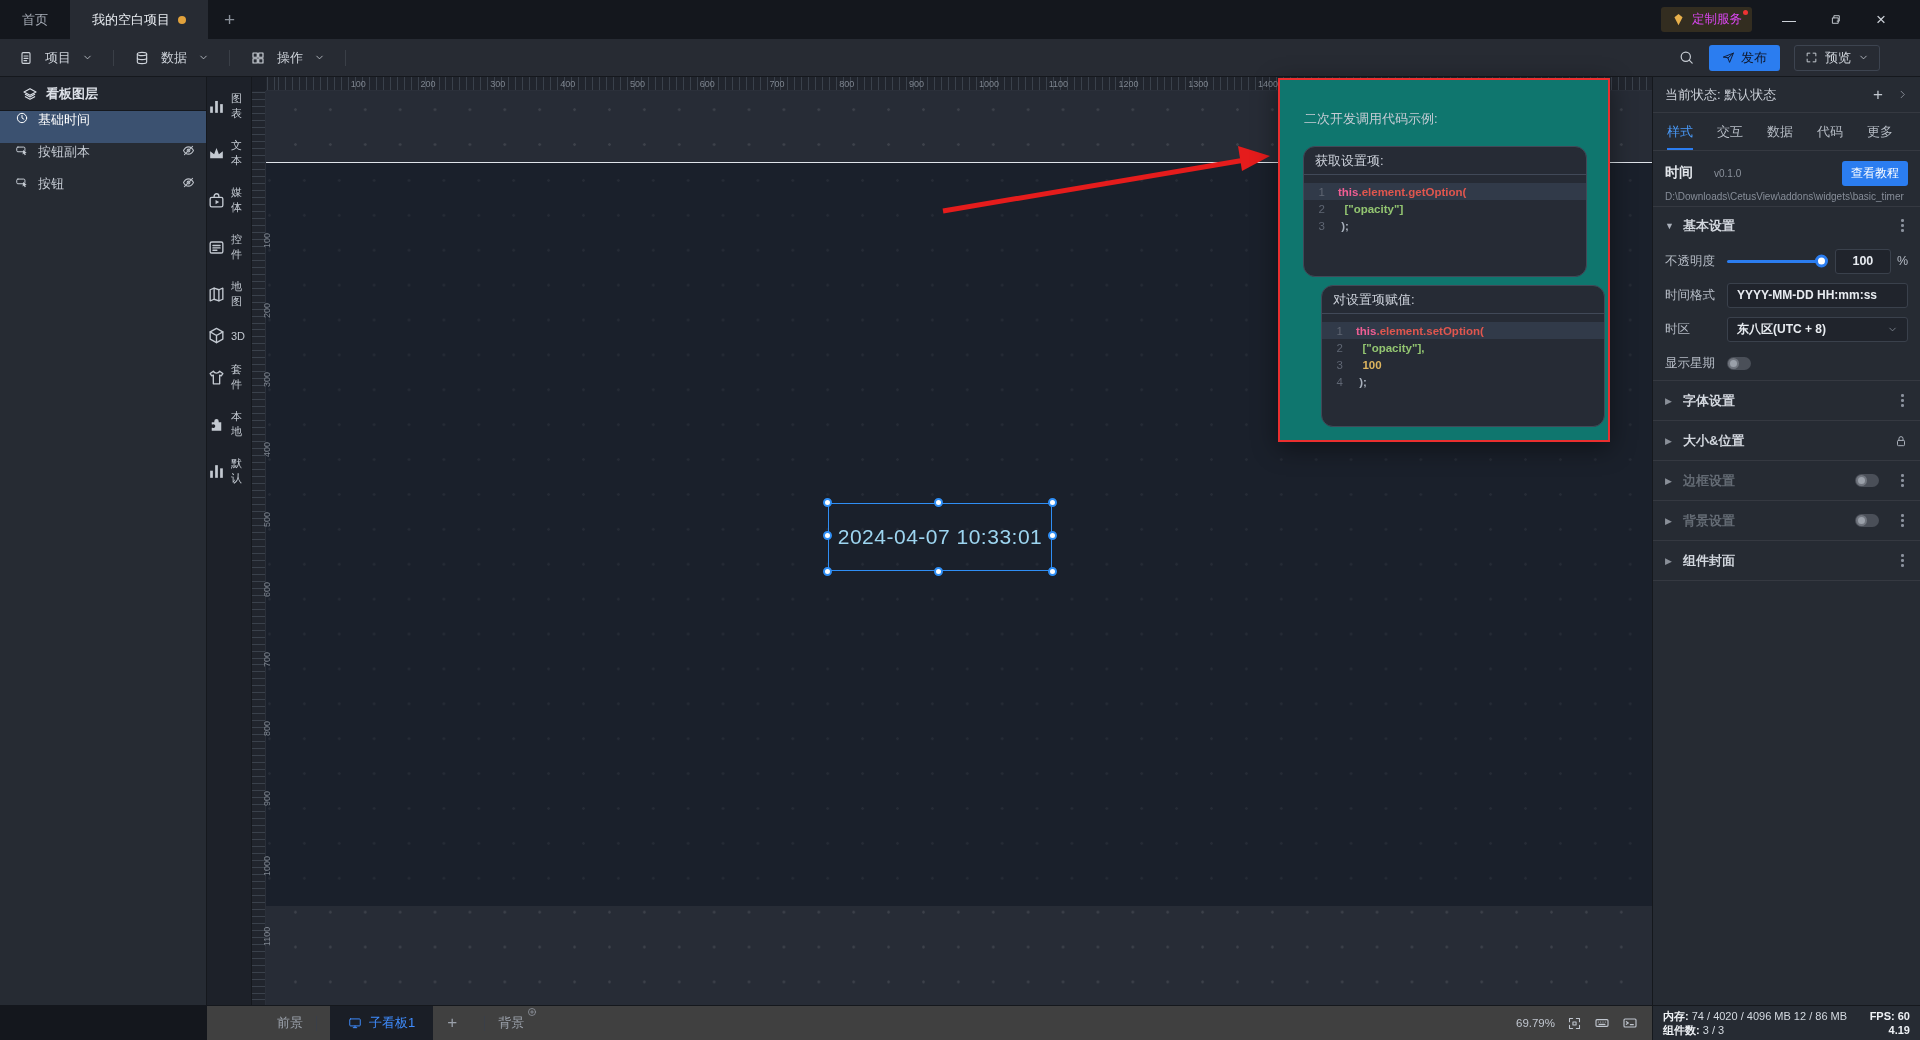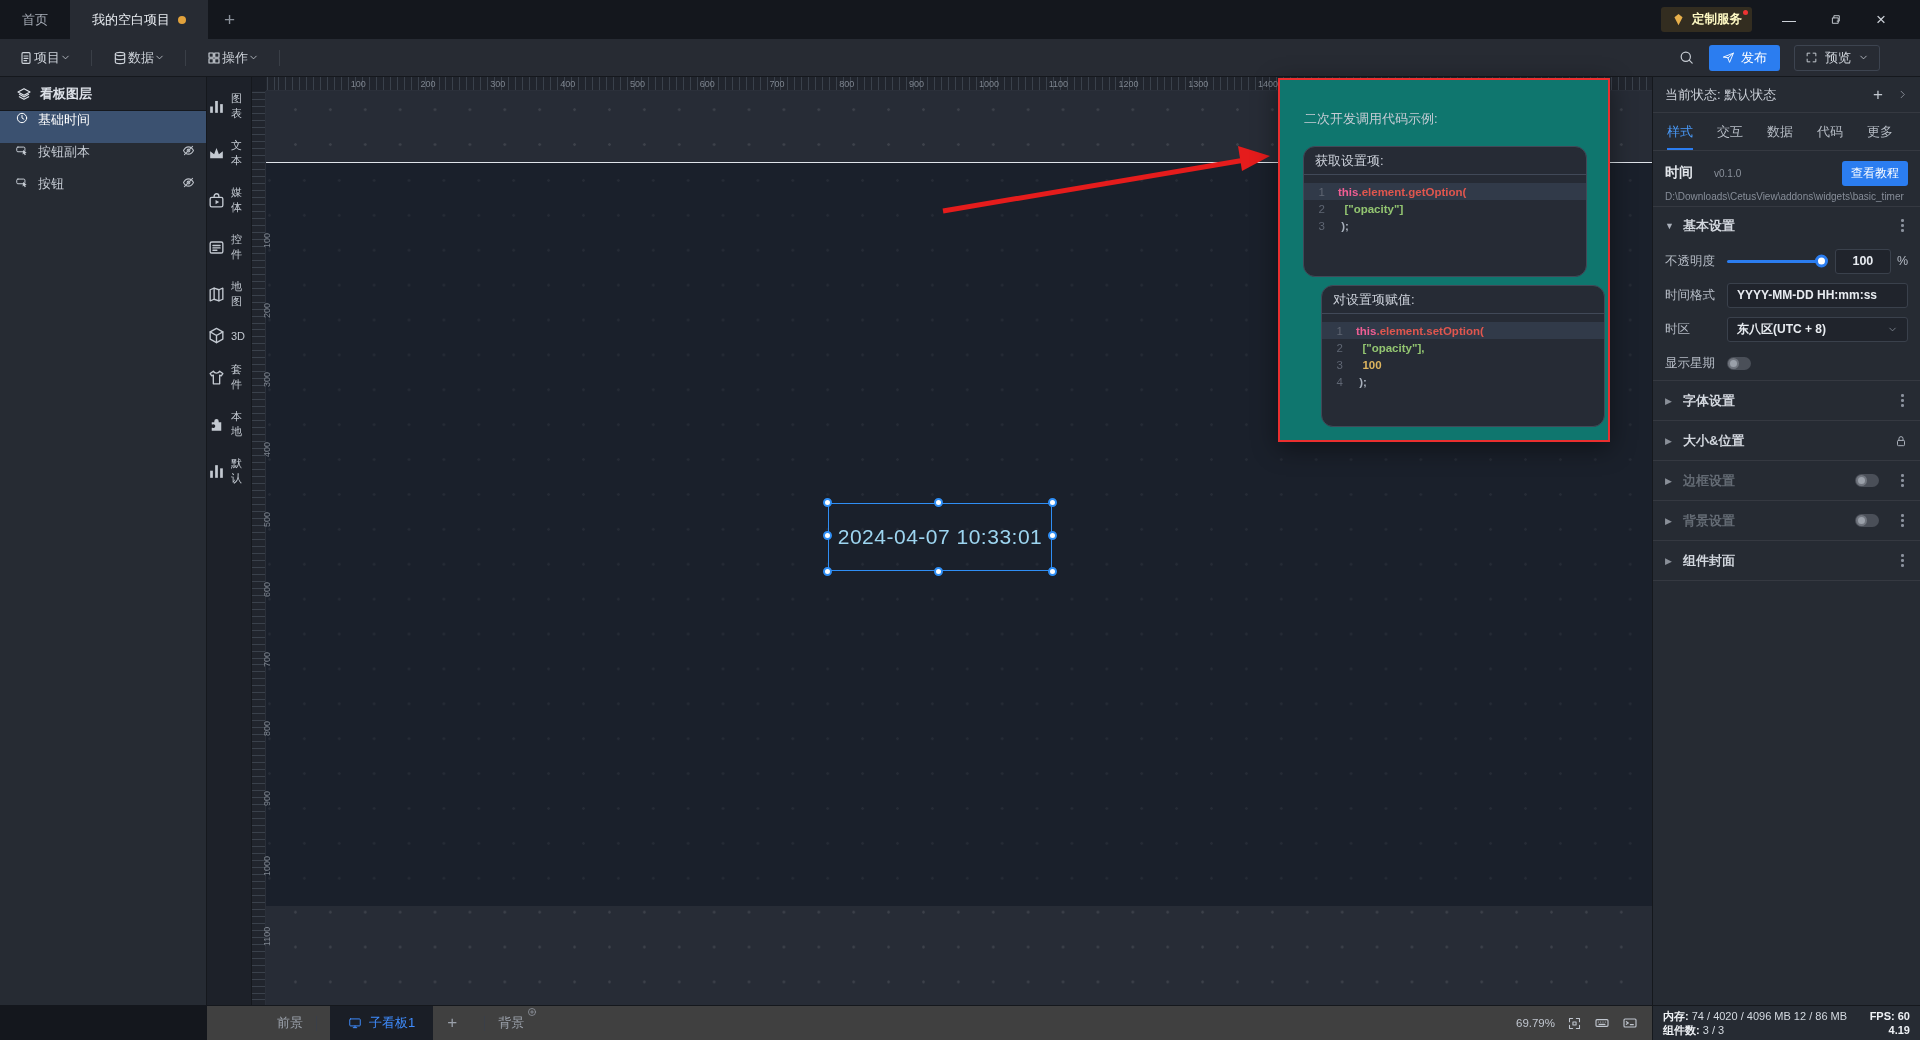--- a/index.html
+++ b/index.html
@@ -20,38 +20,38 @@
 
   
   #tabbar{position:absolute;left:0;top:0;width:1920px;height:39px;background:var(--bg-page);display:flex;align-items:stretch;}
   .tabs{display:flex;align-items:stretch}
   .tab{display:flex;align-items:center;gap:8px;padding:0 22px;color:#a7adb7;cursor:pointer}
   .tab.active{background:var(--bg-menubar);color:#e9edf2}
   .tab-dot{width:8px;height:8px;border-radius:50%;background:#e2a23c}
   .newtab{background:none;border:none;color:#8a9099;font-size:19px;padding:0 16px;cursor:pointer}
   .tb-right{margin-left:auto;display:flex;align-items:center}
   .service-pill{display:flex;align-items:center;gap:6px;background:#332d20;border-radius:3px;padding:4px 10px;margin-right:14px;position:relative;cursor:pointer}
-  .service-pill .label{color:#fef9c3;font-weight:bold;font-size:12.5px}
+  .service-pill .label{color:#d946ef;font-weight:normal;font-size:12.5px}
   .service-pill .dot{position:absolute;right:4px;top:3px;width:5px;height:5px;border-radius:50%;background:#e33}
   .winbtns{display:flex;align-items:stretch;height:39px;margin-right:16px}
   .winbtn{width:46px;display:flex;align-items:center;justify-content:center;color:#ccd1d8;font-size:14px;cursor:pointer}
 
   
   #menubar{position:absolute;left:0;top:39px;width:1920px;height:38px;background:var(--bg-menubar);display:flex;align-items:center;border-bottom:1px solid var(--border-dark)}
   #menus{display:flex;align-items:center;padding-left:12px}
-  .menu{display:flex;align-items:center;gap:0;padding:0 6px;color:#ced3da;cursor:pointer}
+  .menu{display:flex;align-items:center;gap:11px;padding:0 6px;color:#ced3da;cursor:pointer}
   .menu .chev svg{width:11px;height:11px}
   .msep{width:1px;height:16px;background:#3a3f47;margin:0 14px}
   #menubar-right{margin-left:auto;display:flex;align-items:center;gap:14px;padding-right:40px}
-  .btn-publish{display:flex;align-items:center;gap:6px;background:var(--accent);color:#ffffff;border:none;border-radius:3px;height:26px;padding:0 13px;font-size:13px;cursor:pointer}
+  .btn-publish{display:flex;align-items:center;gap:6px;background:var(--accent);color:#0f172a;border:none;border-radius:3px;height:26px;padding:0 13px;font-size:13px;cursor:pointer}
   .btn-preview{display:flex;align-items:center;gap:7px;background:transparent;color:#cfd4db;border:1px solid #3d4450;border-radius:3px;height:26px;padding:0 10px;font-size:13px;cursor:pointer}
 
   
   #layers{position:absolute;left:0;top:77px;width:207px;height:928px;background:var(--bg-panel);border-right:1px solid var(--border-dark)}
-  #layers .hdr{height:34px;display:flex;align-items:center;gap:8px;padding:0 16px;background:#22262e;color:#dde1e8;font-weight:bold;border-bottom:1px solid var(--border-dark)}
+  #layers .hdr{height:34px;display:flex;align-items:center;gap:8px;padding:0 22px;background:#22262e;color:#dde1e8;font-weight:bold;border-bottom:1px solid var(--border-dark)}
   .layer-row{height:32px;display:flex;align-items:flex-start;gap:9px;padding:0 10px 0 15px;color:#c6ccd4;cursor:pointer}
   .layer-row.sel{background:#3b5170;color:#fff}
   .layer-row .lbl{flex:1}
   .layer-row .eye{color:#b9bec6}
 
   
   #wtoolbar{position:absolute;left:207px;top:77px;width:45px;height:928px;background:var(--bg-toolbar);border-right:1px solid var(--border-dark);display:flex;flex-direction:column;align-items:center;padding-top:14px;gap:17px}
   .tool{display:flex;align-items:center;gap:5px;color:#c3c9d1;cursor:pointer;width:100%}
   .tool .ic svg{width:19px;height:19px}
   .tool .lbl{font-size:11px}

